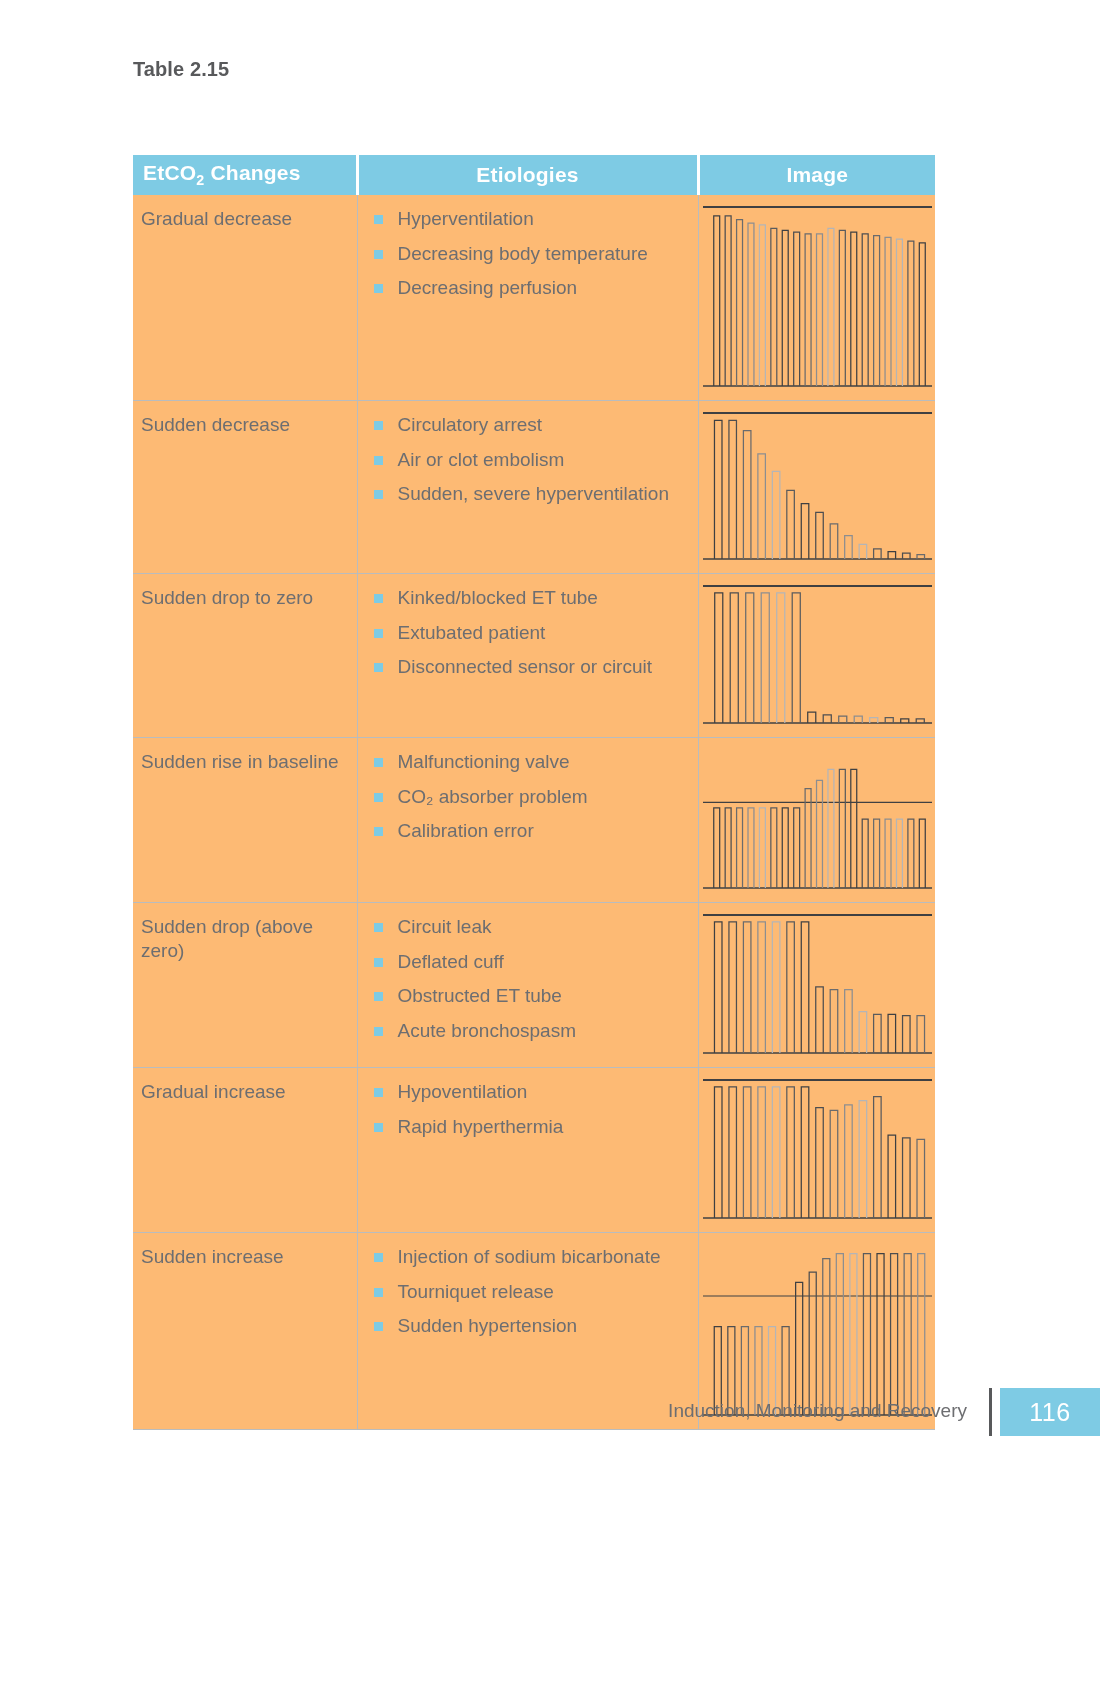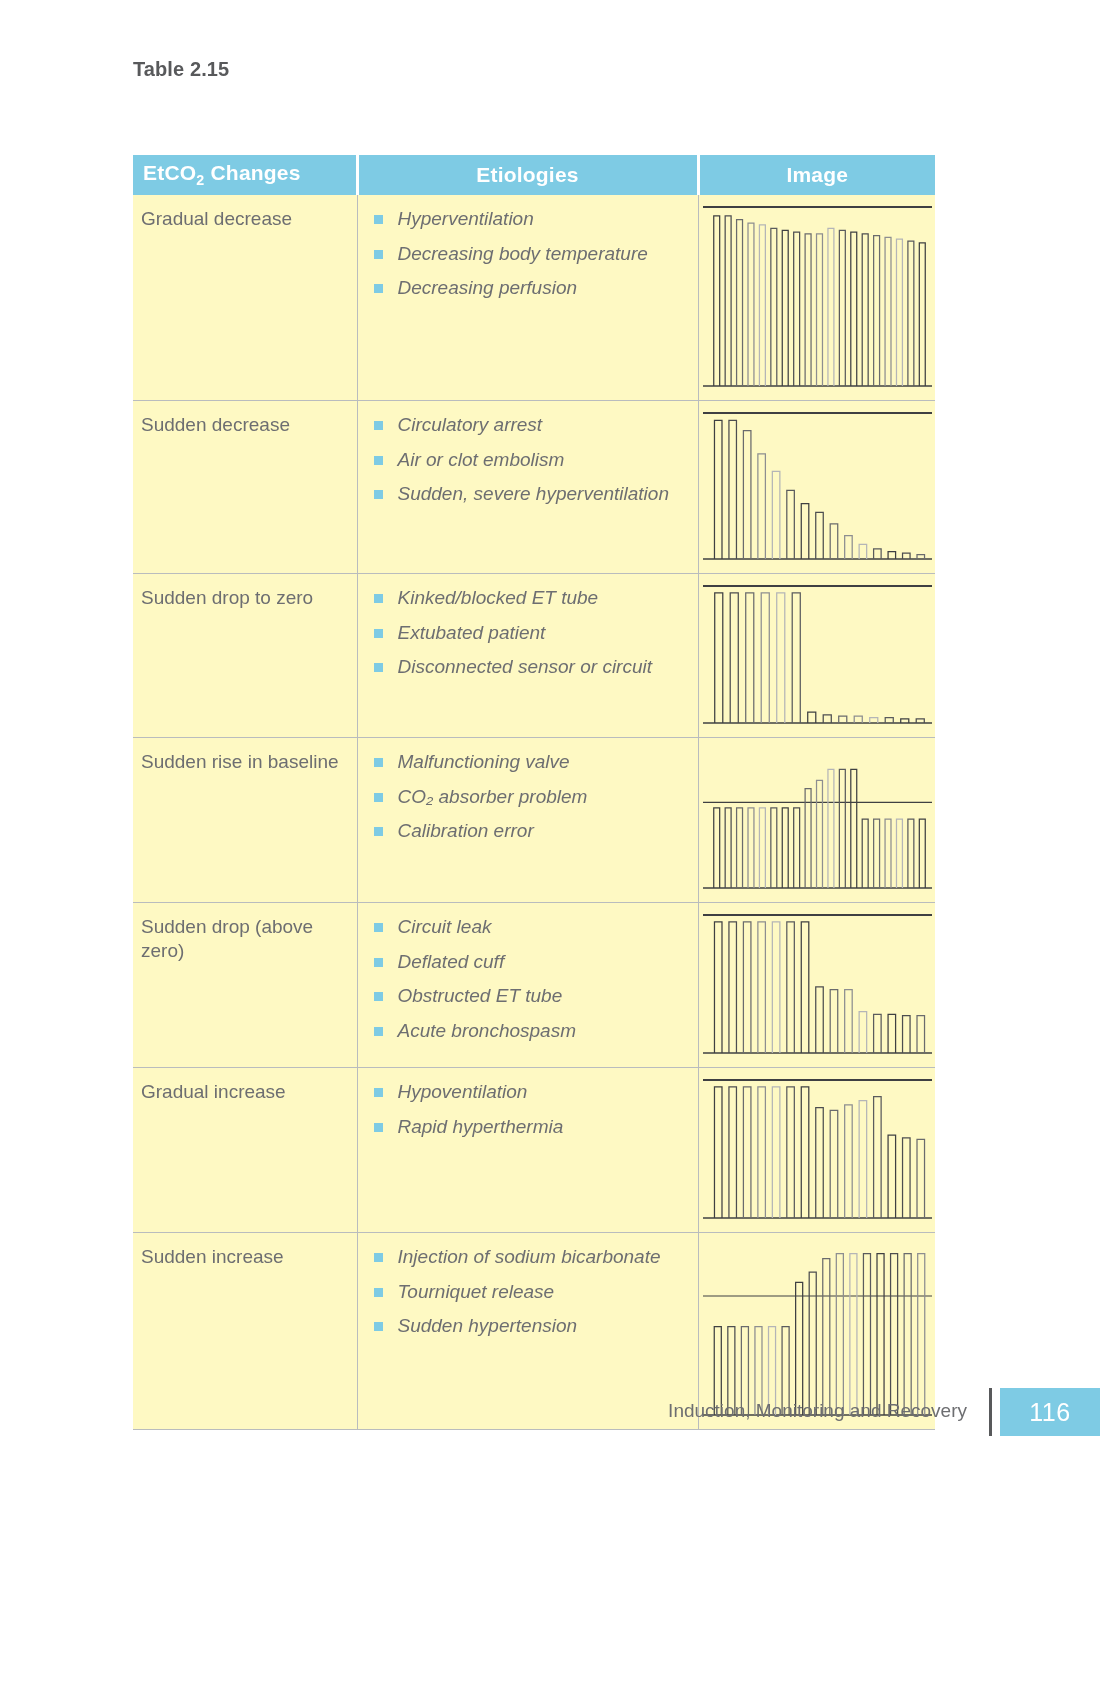--- a/index.html
+++ b/index.html
@@ -69,33 +69,32 @@
     margin-top: 21px;
   }
   .tbl thead th:last-child { border-right: none; padding-left: 10px; }
   .tbl thead th.left { text-align: left; padding-left: 10px; }
 
   .tbl tbody td {
     border-bottom: 1.5px solid #b9bcbe;
     border-right: 1.2px solid #b9bcbe;
     vertical-align: top;
     padding: 0;
-    background: #fef9c3;
+    background: #fdba74;
   }
   .tbl tbody td:last-child { border-right: none; }
 
   .cell-changes {
     padding: 12px 8px 14px 8px;
     font-size: 19px;
     color: #6d6e71;
     line-height: 1.28;
   }
   .cell-etio {
     padding: 12px 6px 14px 14px;
-    font-style: italic;
   }
   .cell-img {
     padding: 0;
     position: relative;
   }
 
   ul.etio-list {
     list-style: none;
     margin: 0;
     padding: 0;

